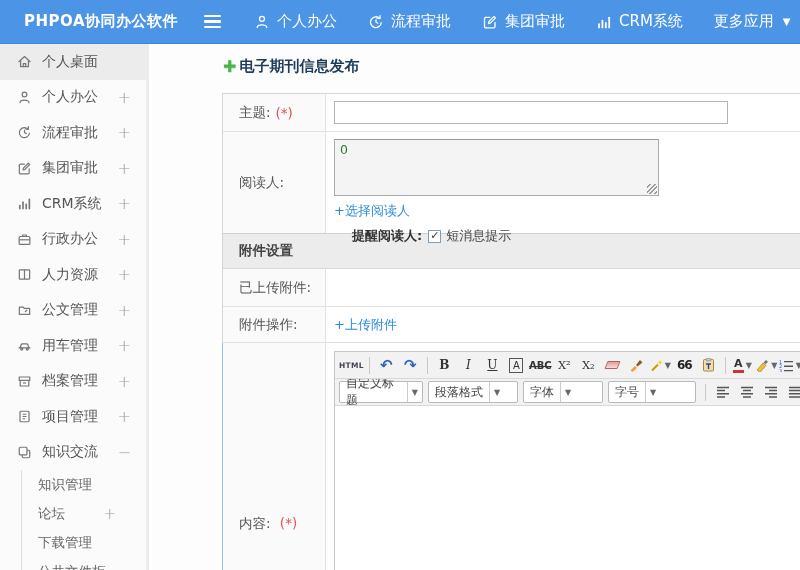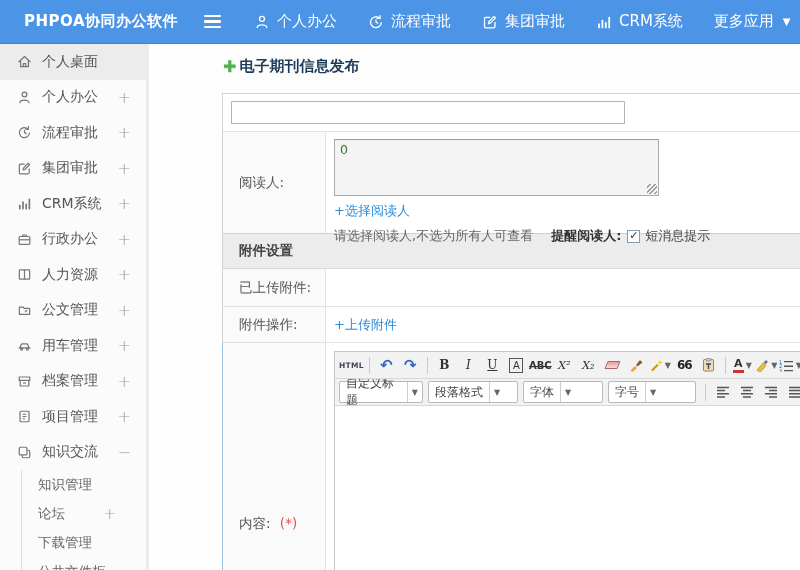--- a/index.html
+++ b/index.html
@@ -83,21 +83,21 @@
   .tb-btn { height:22px; min-width:23px; display:flex; align-items:center; justify-content:center;
             border-radius:2px; cursor:pointer; color:#333; font-size:12px; flex:0 0 auto; }
   .tb-sep { width:1px; height:17px; background:#c9c9c9; margin:0 4px; flex:0 0 1px; }
   .t-html { font-size:7.5px; font-weight:bold; color:#445; letter-spacing:.3px; }
   .t-arrow { color:#2d62c4; font-size:15px; font-weight:bold; }
   .t-bold { font-weight:bold; font-family:"DejaVu Serif","Liberation Serif",serif; }
   .t-italic { font-style:italic; font-family:"DejaVu Serif","Liberation Serif",serif; }
   .t-under { text-decoration:underline; font-family:"DejaVu Serif","Liberation Serif",serif; }
   .t-boxa { border:1px solid #555; font-size:10px; padding:0 2.5px; line-height:13px; }
   .t-strike { font-size:10px; text-decoration:line-through; font-weight:bold; }
-  .t-sup,.t-sub { font-size:11.5px; font-family:"DejaVu Serif","Liberation Serif",serif;font-style:italic; }
+  .t-sup,.t-sub { font-size:11.5px; font-family:"DejaVu Serif","Liberation Serif",serif; }
   .t-quote { font-weight:bold; font-size:12px; letter-spacing:-1px; color:#222; }
   .mini-caret { font-size:8px; color:#666; margin-left:2px; }
   .fc-wrap { display:flex; flex-direction:column; align-items:center; line-height:1; }
   .fc-wrap .fc-a { font-size:11px; font-weight:bold; }
   .fc-wrap .fc-bar { width:11px; height:3px; background:#c33; margin-top:1px; }
   .tb-select { height:22px; display:flex; align-items:center; background:#fff; border:1px solid #b9b9b9;
                border-radius:2px; font-size:12px; color:#444; padding:0 0 0 6px; margin-right:4px; flex:0 0 auto; }
   .tb-select .sel-arrow { border-left:1px solid #ccc; margin-left:6px; padding:0 4px; font-size:8px; color:#666;
                           align-self:stretch; display:flex; align-items:center; }
   .edit-area { flex:1; background:#fff; cursor:text; }
@@ -356,37 +356,40 @@
 
 <div class="content">
   <div class="page-title">
     <span class="plus-ico">✚</span>
     <span>电子期刊信息发布</span>
   </div>
 
   <div class="form-table">
 
     <div class="f-row row-subject">
+      <div class="label-cell">
+        <span>主题:</span>
+        <span class="req">(*)</span>
+      </div>
       <div class="field-cell">
         <input class="subject-input" type="text" value="" style="">
       </div>
     </div>
 
     <div class="f-row row-readers">
       <div class="label-cell">
         <span>阅读人:</span>
       </div>
       <div class="field-cell">
         <div class="readers-box">
           <span>0</span>
           <span class="resize-grip"></span>
         </div>
         <div class="readers-link">+选择阅读人</div>
         <div class="readers-hint">
-          <span>请选择阅读人,不选为所有人可查看</span>
           <span class="remind-label">提醒阅读人:</span>
           <span class="cbx checked"></span>
           <span class="sms-label">短消息提示</span>
         </div>
       </div>
     </div>
 
     <div class="section-row">
       <span>附件设置</span>
     </div>

